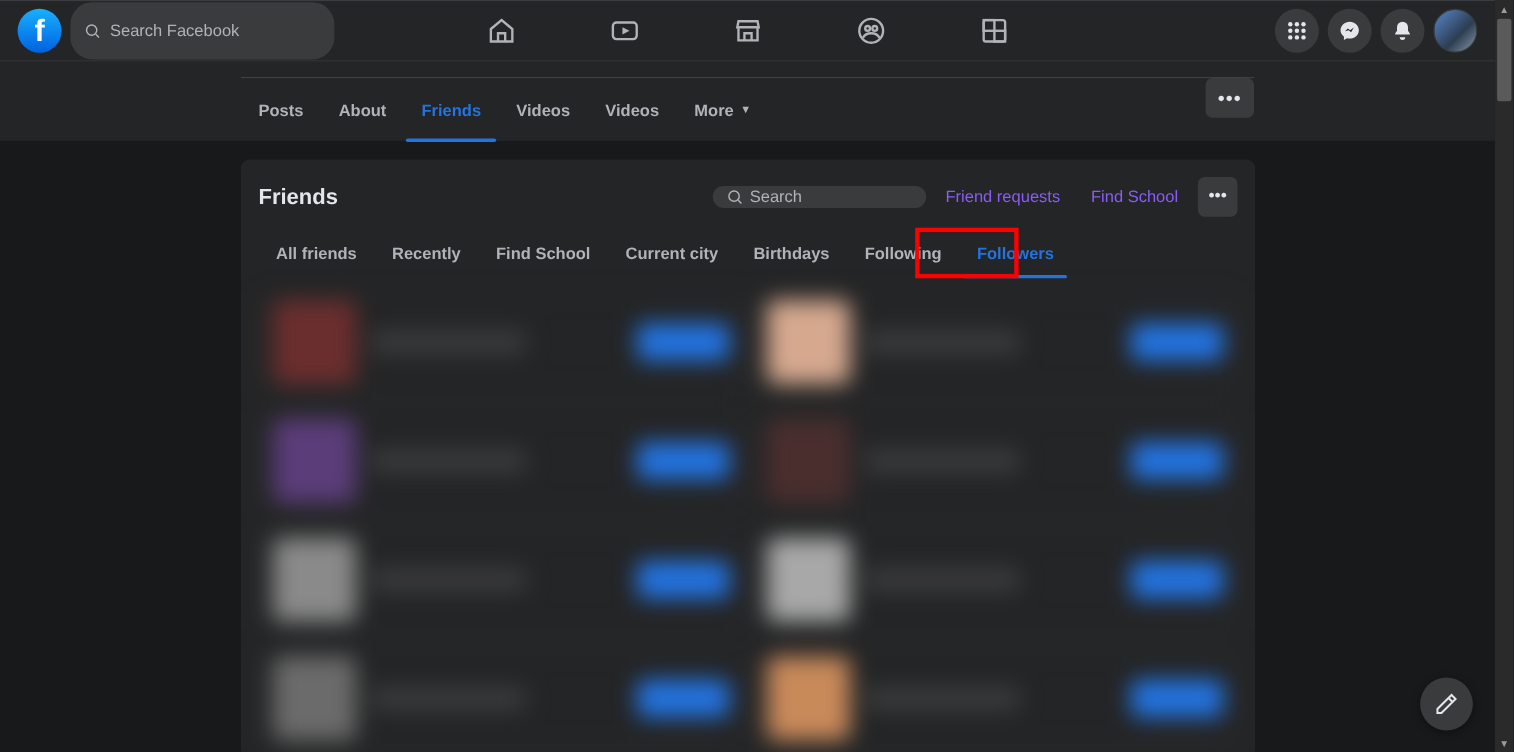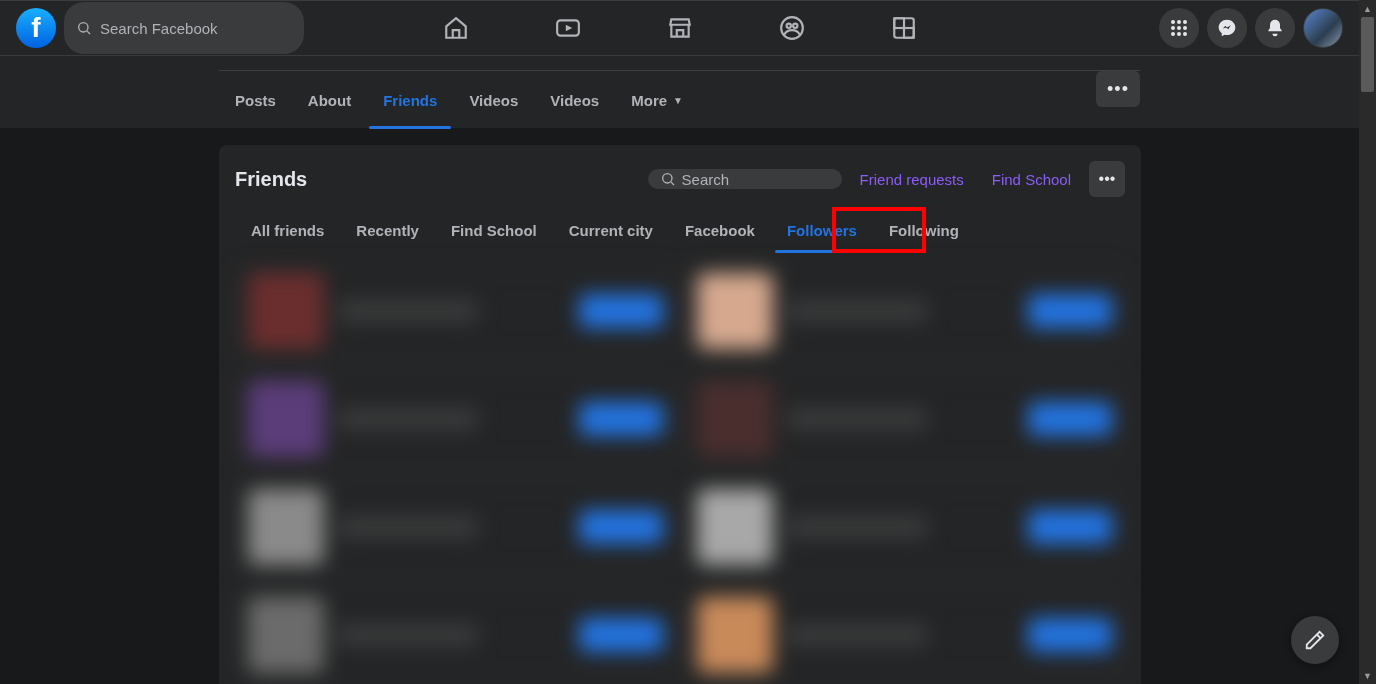--- a/index.html
+++ b/index.html
@@ -273,23 +273,23 @@
     <div class="linkbtn">Friend requests</div>
     <div class="linkbtn">Find School</div>
     <div class="icon-dots">•••</div>
   </div>
 
   <div class="subtabs" style="position:relative;">
     <div class="stab">All friends</div>
     <div class="stab">Recently</div>
     <div class="stab">Find School</div>
     <div class="stab">Current city</div>
-    <div class="stab">Facebook</div>
+    <div class="stab">Birthdays</div>
+    <div class="stab">Following</div>
     <div class="stab active" id="followers-tab">Followers</div>
-    <div class="stab">Following</div>
     <div class="highlight" style="left:597px; top:2px; width:94px; height:46px;"></div>
   </div>
 
   <div class="grid">
     <div class="cell">
         <div class="thumb80 c0"></div>
         <div class="cellname"></div>
         <div class="addbtn"></div>
       </div>
     <div class="cell">

